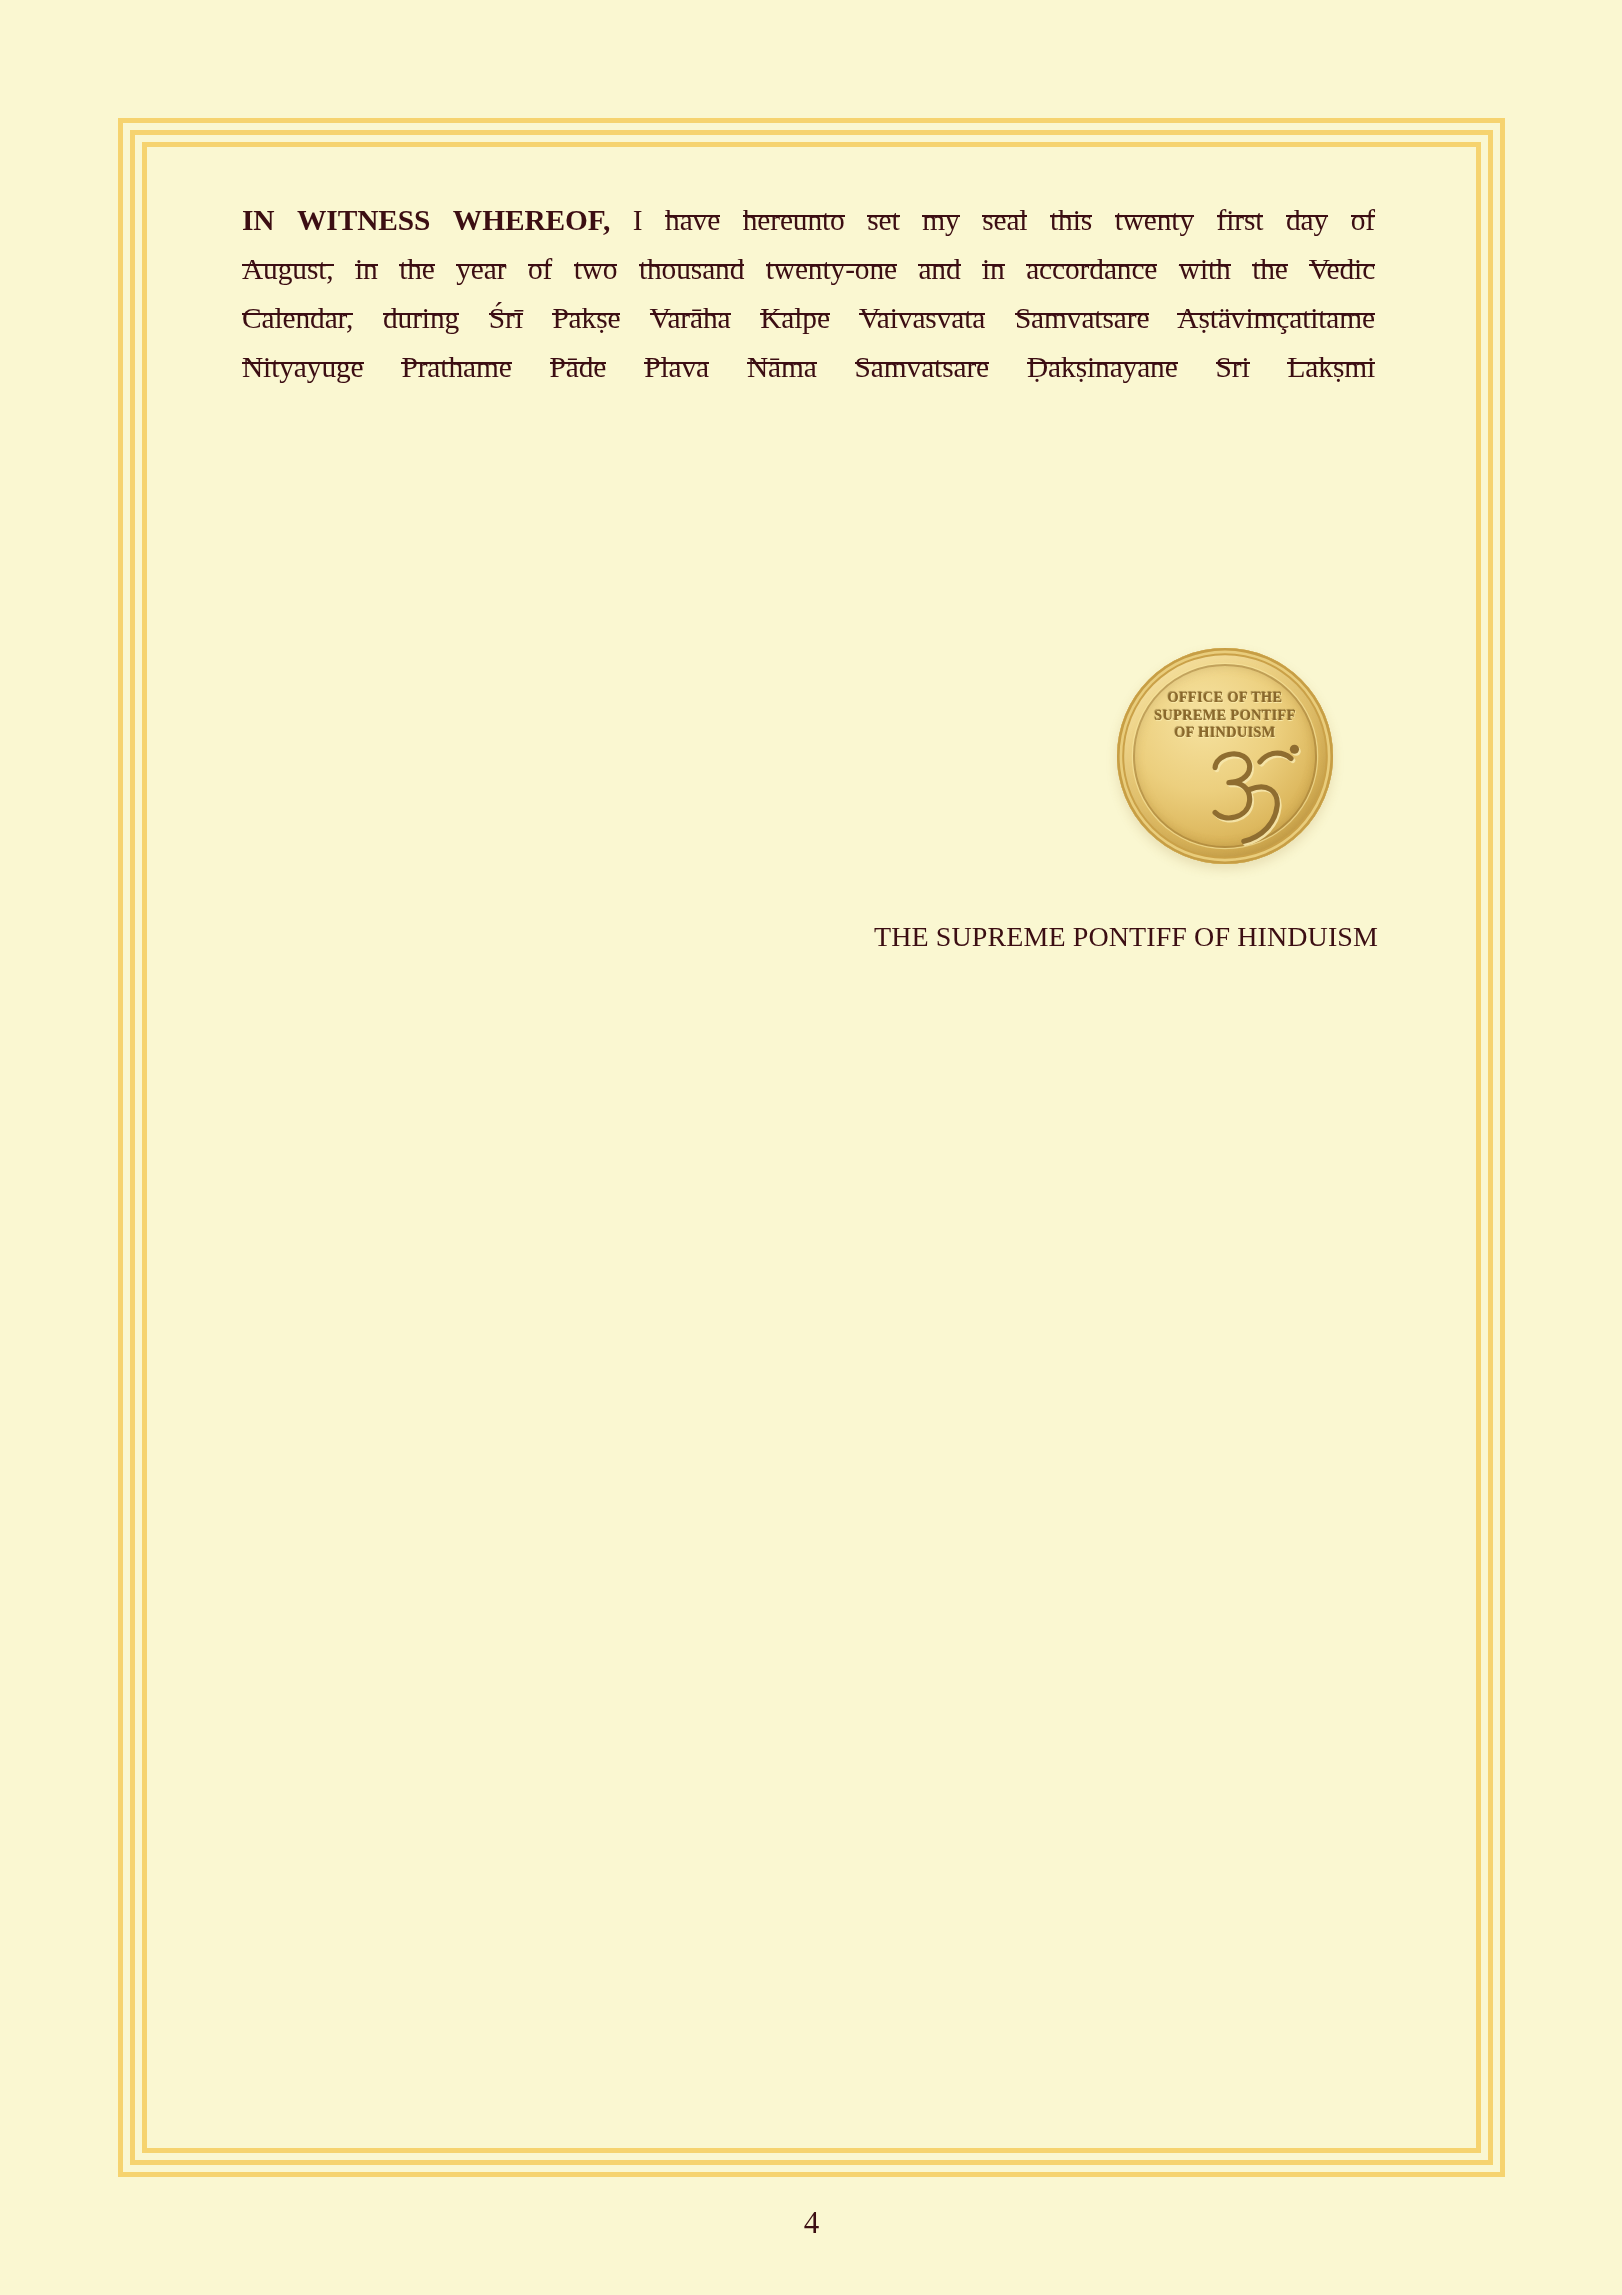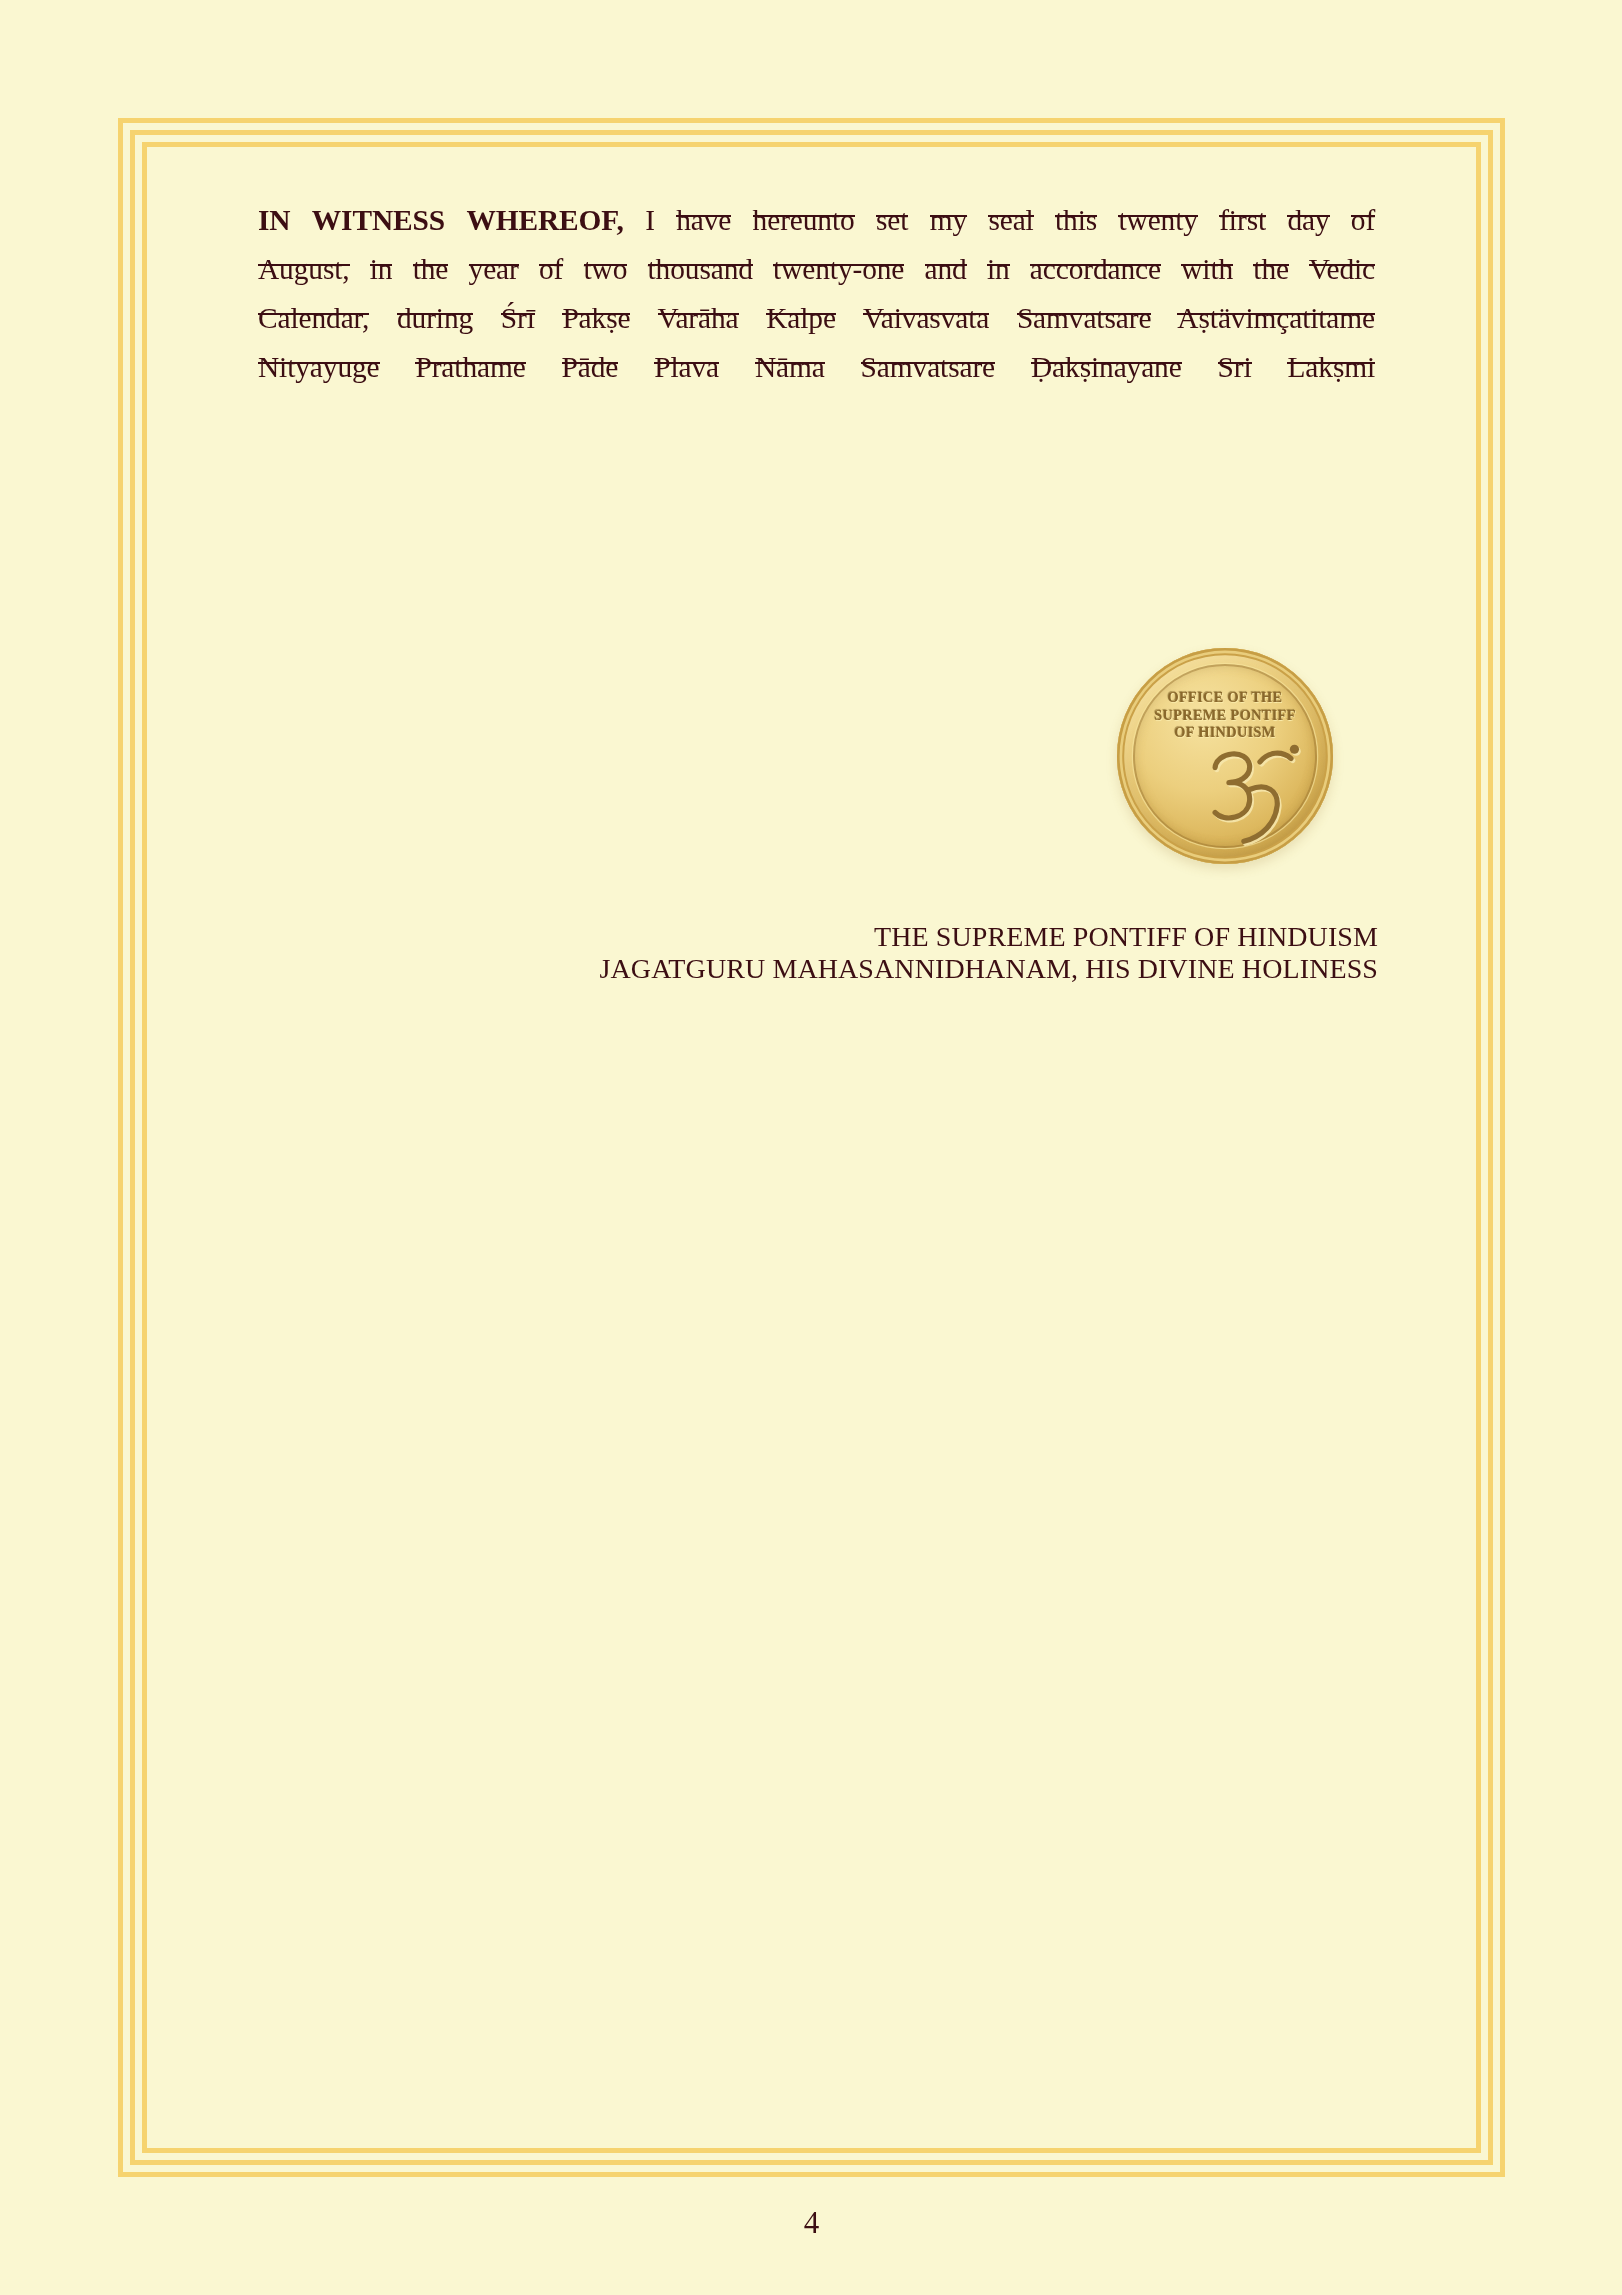--- a/index.html
+++ b/index.html
@@ -23,21 +23,21 @@
   .frame.outer{inset:118px;}
   .frame.middle{inset:130px;}
   .frame.inner{inset:142px;}
 
   
   .witness{
     position:absolute;left:242px;top:196px;width:1133px;
     font-size:29.4px;line-height:49px;letter-spacing:-0.1px;
     color:var(--ink);
   }
-  .para-line{text-align:justify;margin-left:16px;}
+  .para-line{text-align:justify;}
   .para-line.just{text-align-last:justify;}
   .word{white-space:nowrap;}
   .word.ol{
     background-image:linear-gradient(to bottom,
       transparent 35.8%, var(--ink) 35.8%,
       var(--ink) 41.4%, transparent 41.4%);
   }
   .word.lead{font-weight:bold;}
 
   
@@ -119,19 +119,18 @@
         <path d="M48,62 C50,34 104,28 108,58 C110,80 86,88 72,88 C90,86 110,96 108,120 C105,150 64,158 48,140"></path>
         <path d="M108,100 C138,88 158,102 156,128 C153,158 130,182 98,190"></path>
         <path d="M126,52 C140,34 164,32 180,46"></path>
         <circle cx="186" cy="30" r="8" fill="#8f6d30" stroke="none"></circle>
       </g>
     </svg>
   </div>
 
   <div class="attribution">
     <div class="attr-line">THE SUPREME PONTIFF OF HINDUISM</div>
-    <div class="attr-line">JAGATGURU MAHASANNIDHANAM, HIS DIVINE HOLINESS</div>
   </div>
 
   <div class="page-number">4</div>
 
 </div>
 
 
 </body></html>

